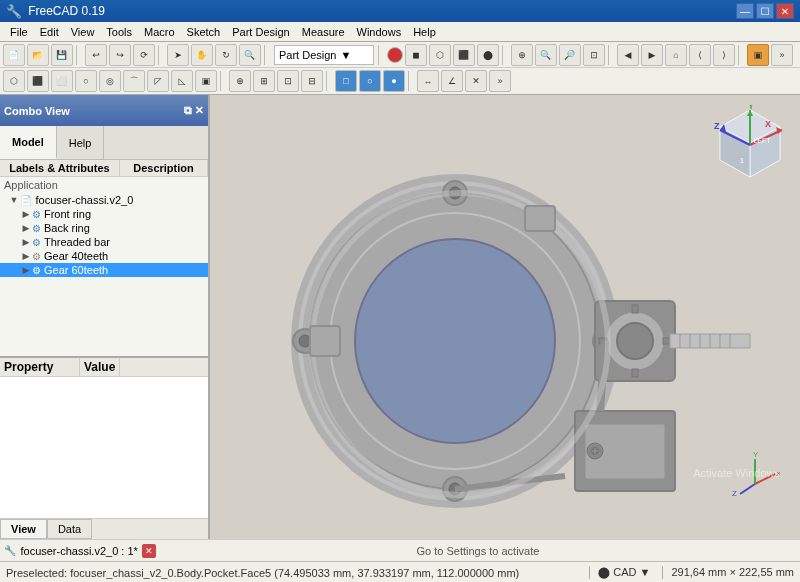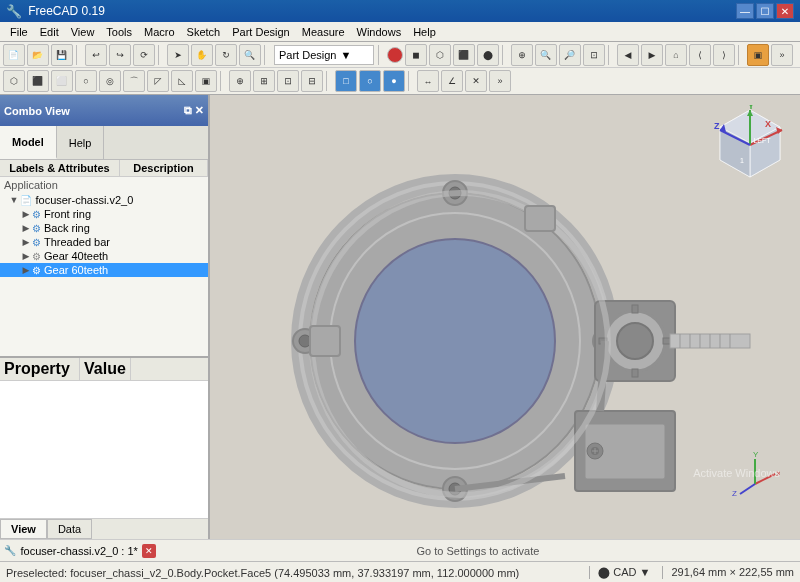--- a/index.html
+++ b/index.html
@@ -171,21 +171,21 @@
 
     
     .property-area {
       height: 160px;
       background: white;
     }
     .property-header {
       display: flex;
       background: #e8e8e0;
       border-bottom: 1px solid #ccc;
-      font-size: 16px;
+      font-size: 12px;
       font-weight: bold;
     }
     .property-header-col {
       padding: 2px 4px;
       border-right: 1px solid #ccc;
     }
     .property-header-col:first-child { width: 80px; }
 
     
     .viewport {

